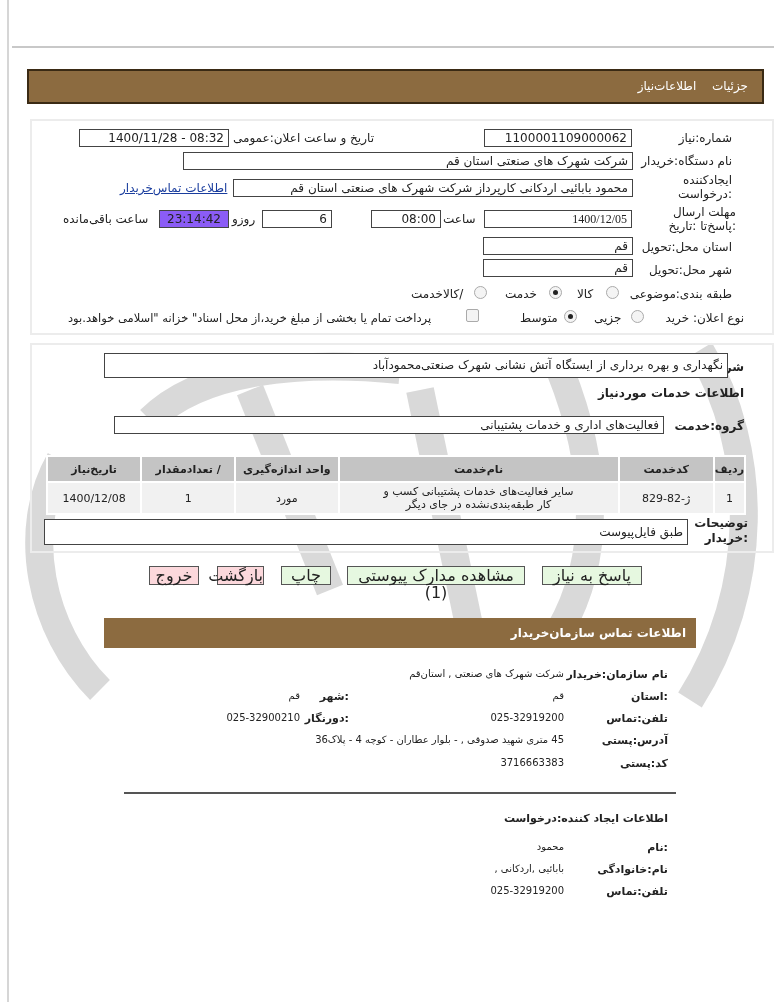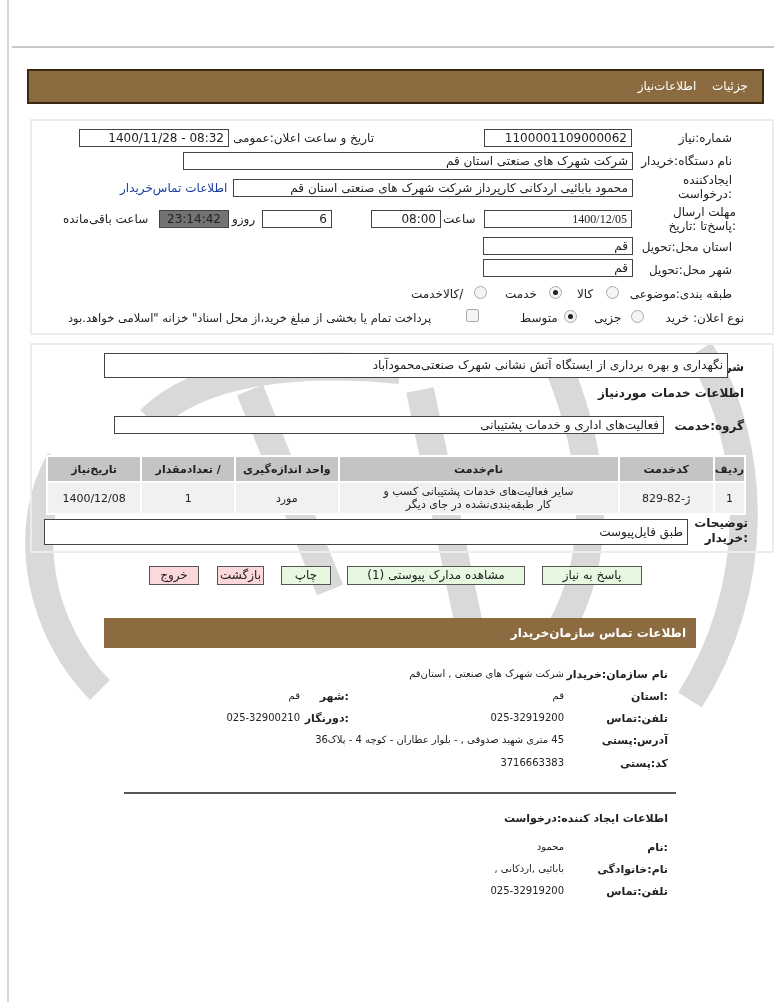--- a/index.html
+++ b/index.html
@@ -16,34 +16,34 @@
 
   .panel { position: absolute; left: 30px; width: 744px; border: 2px solid #ececec; background: transparent; }
   .p1 { top: 119px; height: 216px; }
   .p2 { top: 343px; height: 210px; }
 
   .abs { position: absolute; white-space: nowrap; }
   .lbl { direction: rtl; text-align: right; font-size: 12px; color: #222; font-family: "DejaVu Sans", sans-serif; }
   .fld { position: absolute; border: 1px solid #444; background: #fff; height: 18px; line-height: 16px;
          direction: rtl; text-align: right; padding: 0 4px; font-size: 12px; overflow: hidden; white-space: nowrap; }
   .fld.ltr { direction: ltr; text-align: right; }
-  .fld.yellow { background: #737373; text-align: center; }
+  .fld.yellow { background: #8b5cf6; text-align: center; }
   .link { color: #1a3d9e; }
 
   .radio { position: absolute; width: 13px; height: 13px; border-radius: 50%; border: 1px solid #aaa; background: #f4f4f4; }
   .radio.on::after { content: ""; position: absolute; left: 3px; top: 3px; width: 5px; height: 5px; border-radius: 50%; background: #222; }
   .chk { position: absolute; width: 13px; height: 13px; border: 1px solid #aaa; border-radius: 2px; background: #f4f4f4; }
 
   .bold { font-weight: bold; }
 
   table.items { position: absolute; left: 46px; top: 455px; width: 700px; border-collapse: separate; border-spacing: 2px; direction: rtl; background: #fff; }
   table.items th { background: #c4c4c4; color: #222; font-weight: bold; font-size: 11px; height: 24px; text-align: center; }
   table.items td { background: #f1f1f1; font-size: 11px; height: 30px; text-align: center; line-height: 13px; }
 
-  .btn { position: absolute; height: 19px; border: 1px solid #555; font-size: 12px; text-align: center; line-height: 17px; direction: rtl; }
+  .btn { position: absolute; height: 19px; border: 1px solid #555; font-size: 16px; text-align: center; line-height: 17px; direction: rtl; }
   .btn.green { background: #e6f8e0; }
   .btn.pink { background: #fcd8dc; }
 
   .secbar { position: absolute; left: 104px; top: 618px; width: 592px; height: 30px; background: #8c6b40; color: #fff;
             direction: rtl; padding-right: 10px; line-height: 30px; font-weight: bold; font-size: 12px; }
   .sm { font-size: 10px; direction: rtl; }
   .smb { font-size: 11px; font-weight: bold; direction: rtl; }
   .hr { position: absolute; left: 124px; top: 792px; width: 552px; height: 2px; background: #555; }
 </style>
 </head>
@@ -73,21 +73,21 @@
 <div class="abs lbl" style="right:42px; top:131px;">شماره:نیاز</div>
 <div class="fld ltr" style="left:484px; top:129px; width:148px;">1100001109000062</div>
 <div class="abs lbl" style="right:400px; top:131px;">تاریخ و ساعت اعلان:عمومی</div>
 <div class="fld ltr" style="left:79px; top:129px; width:150px;">1400/11/28 - 08:32</div>
 
 <div class="abs lbl" style="right:42px; top:154px;">نام دستگاه:خریدار</div>
 <div class="fld" style="left:183px; top:152px; width:450px;">شرکت شهرک های صنعتی استان قم</div>
 
 <div class="abs lbl" style="right:42px; top:173px; width:70px; white-space:normal; line-height:14px;">ایجادکننده :درخواست</div>
 <div class="fld" style="left:233px; top:179px; width:400px;">محمود بابائیی اردکانی کارپرداز شرکت شهرک های صنعتی استان قم</div>
-<div class="abs lbl link" style="left:120px; top:181px;">اطلاعات تماس‌خریدار</div>
+<div class="abs lbl link" style="left:120px; top:181px;text-decoration:underline;">اطلاعات تماس‌خریدار</div>
 
 <div class="abs lbl" style="right:38px; top:205px; width:92px; white-space:normal; line-height:14px;">مهلت ارسال :پاسخ‌تا :تاریخ</div>
 <div class="fld ltr" style="left:484px; top:210px; width:148px;font-family:Liberation Serif, serif;">1400/12/05</div>
 <div class="abs lbl" style="left:443px; top:212px;">ساعت</div>
 <div class="fld ltr" style="left:371px; top:210px; width:70px;">08:00</div>
 <div class="fld ltr" style="left:262px; top:210px; width:70px;">6</div>
 <div class="abs lbl" style="left:232px; top:212px;">روزو</div>
 <div class="fld yellow ltr" style="left:159px; top:210px; width:70px; text-align:center;">23:14:42</div>
 <div class="abs lbl" style="left:63px; top:212px;">ساعت باقی‌مانده</div>
 

